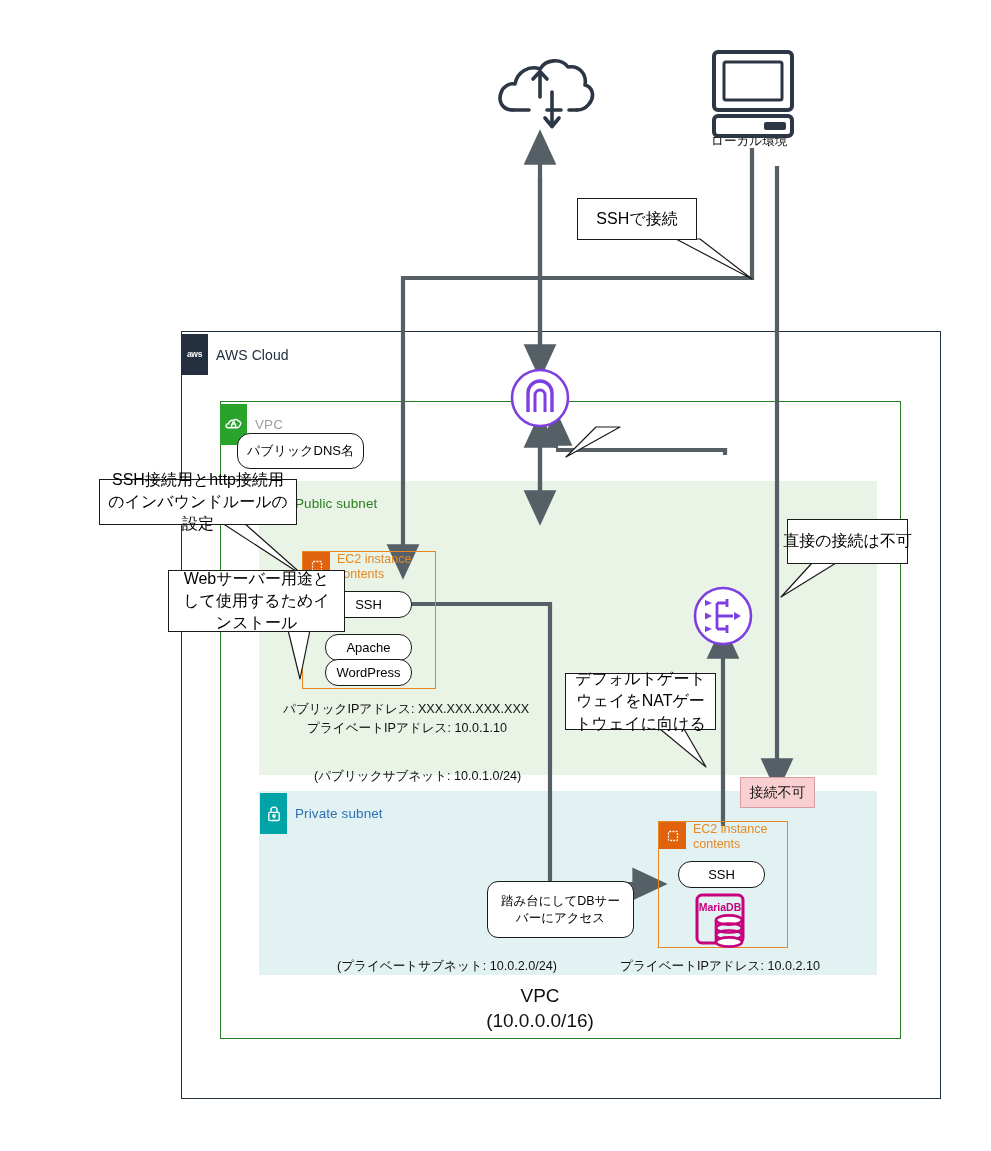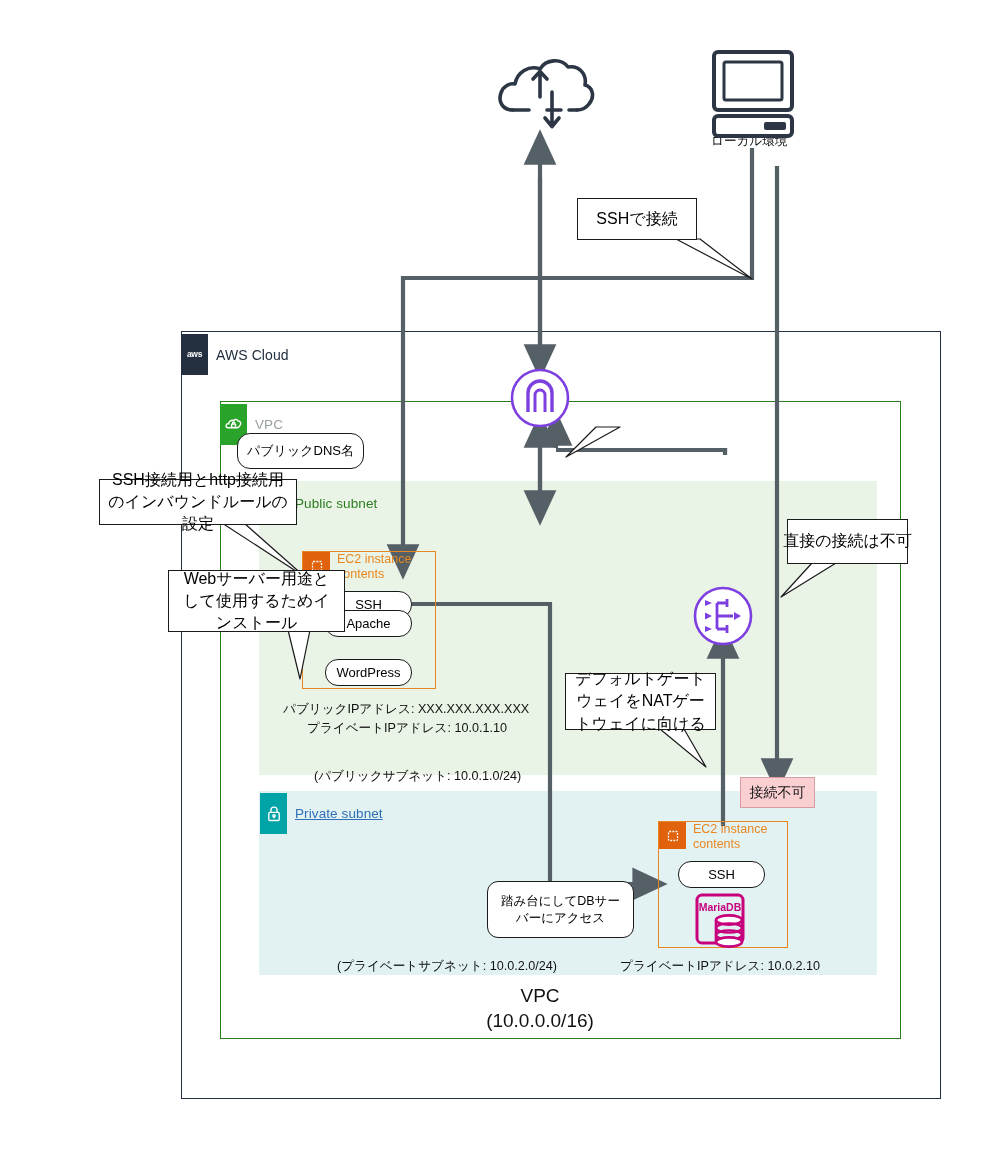--- a/index.html
+++ b/index.html
@@ -24,21 +24,21 @@
   .gbadge{width:27px;height:41px;display:flex;align-items:center;
           justify-content:center;flex:none;}
   .gbadge.aws{background:#232f3e;}
   .gbadge.vpc{background:#2aa32a;}
   .gbadge.pub{background:#1f9612;}
   .gbadge.pri{background:#00a3a6;}
   .glabel{font-size:13.5px;letter-spacing:.1px;white-space:nowrap;}
   .glabel.aws{color:#222f3e;font-size:14px;}
   .glabel.vpc{color:#9aa3a0;}
   .glabel.pub{color:#2a7d1f;}
-  .glabel.pri{color:#2f6fb5;text-decoration:underline;}
+  .glabel.pri{color:#2f6fb5;}
   .aws-word{font-size:8.5px;font-weight:bold;color:#fff;line-height:1;
             letter-spacing:-.3px;}
 
   
   .pill{position:absolute;border:1.4px solid #1a1a1a;border-radius:13px;
         background:#fff;display:flex;align-items:center;justify-content:center;
         font-size:13px;box-sizing:border-box;}
   .soft{position:absolute;border:1.3px solid #1a1a1a;border-radius:11px;
         background:#fff;display:flex;align-items:center;justify-content:center;
         text-align:center;font-size:12.5px;line-height:1.35;box-sizing:border-box;
@@ -233,21 +233,21 @@
       <svg width="18" height="18" viewBox="0 0 20 20" fill="none" stroke="#fff" stroke-width="1.4">
         <rect x="5" y="5" width="10" height="10" rx="1" stroke-dasharray="2 1.4"></rect>
       </svg>
     </div>
     <div class="ec2title">
       <div>EC2 instance</div>
       <div>contents</div>
     </div>
   </div>
   <div class="pill z5" style="left:325px;top:591px;width:87px;height:27px;">SSH</div>
-  <div class="pill z5" style="left:325px;top:610px;width:87px;height:27px;">Apache</div>
+  <div class="pill z5" style="left:325px;top:634px;width:87px;height:27px;">Apache</div>
   <div class="pill z5" style="left:325px;top:659px;width:87px;height:27px;">WordPress</div>
 
   <div class="plaintext z3 centered" style="left:283px;top:700px;">パブリックIPアドレス: XXX.XXX.XXX.XXX</div>
   <div class="plaintext z3 centered" style="left:307px;top:719px;">プライベートIPアドレス: 10.0.1.10</div>
   <div class="plaintext z3 centered" style="left:291px;top:767px;margin-left:23px;">(パブリックサブネット: 10.0.1.0/24)</div>
 
 
   <div class="ec2box z3" style="left:658px;top:821px;width:130px;height:127px;"></div>
   <div class="ec2head z5" style="left:659px;top:822px;">
     <div class="ec2icon">

